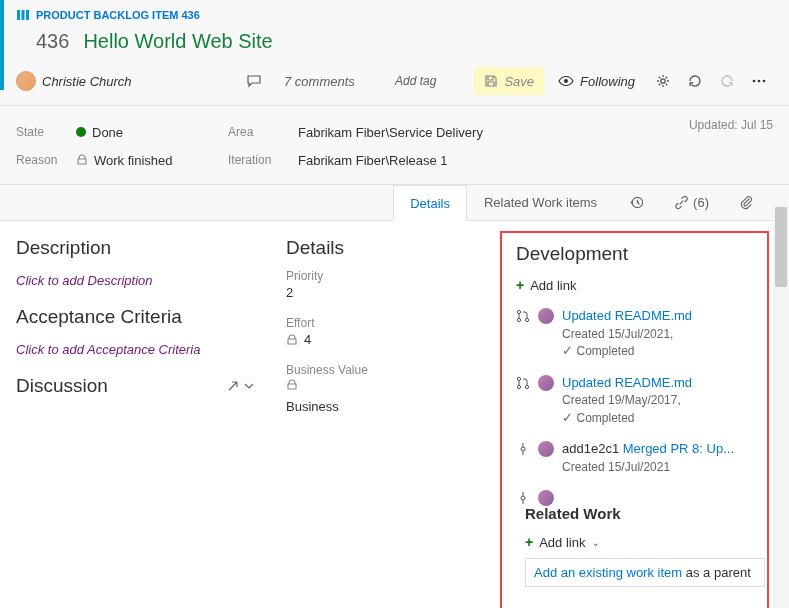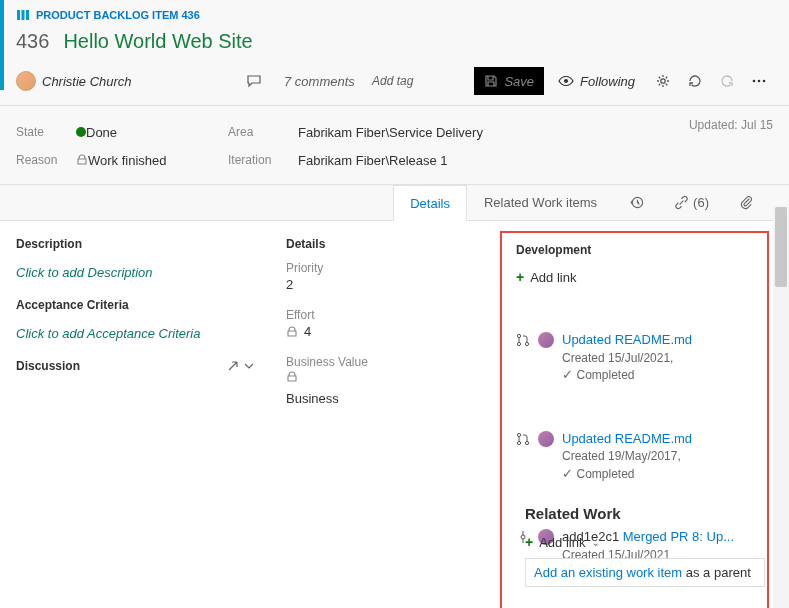--- a/index.html
+++ b/index.html
@@ -3,61 +3,61 @@
 <meta charset="utf-8">
 <style>
 * { box-sizing: border-box; margin: 0; padding: 0; }
 body { font-family: "Segoe UI", Arial, sans-serif; font-size: 13px; color: #323130; background: #fff; width: 789px; height: 608px; overflow: hidden; position: relative; }
 
 .top-strip { position: absolute; left: 0; top: 0; width: 4px; height: 90px; background: #009ccc; }
 .header { background: #f8f8f8; padding: 8px 16px 0 16px; border-bottom: 1px solid #e1e1e1; }
 .crumb { display: flex; align-items: center; gap: 6px; font-size: 11px; color: #0078d4; font-weight: 600; padding-bottom: 4px; text-align: center; }
 .crumb-icon { width: 14px; height: 14px; display: inline-flex; }
 .title-row { display: flex; align-items: baseline; gap: 14px; padding: 4px 0 8px 0; }
-.wid { font-size: 20px; color: #605e5c; }
+.wid { font-size: 20px; color: #605e5c; margin-left: 20px; }
 .wtitle { font-size: 20px; color: #15803d; }
 .meta-row { display: flex; align-items: center; padding: 6px 0 10px 0; font-style: italic; }
 .assignee { display: flex; align-items: center; gap: 6px; width: 230px; }
 .avatar { width: 20px; height: 20px; border-radius: 50%; background: linear-gradient(135deg,#f4b183,#e2a068); display: inline-block; border:1px solid #d0a070; }
 .comments { display: flex; align-items: center; gap: 22px; color: #605e5c; width: 120px; }
-.addtag { color: #605e5c; font-size: 12px; padding: 2px 6px; }
+.addtag { color: #605e5c; font-size: 12px; padding: 2px 6px; margin-left: 23px; }
 .spacer { flex: 1; }
 .actions { display: flex; align-items: center; gap: 4px; }
-.btn { display: flex; align-items: center; gap: 6px; height: 28px; padding: 0 10px; background: #000000; color: #888; font-size: 13px; }
+.btn { display: flex; align-items: center; gap: 6px; height: 28px; padding: 0 10px; background: #fef9c3; color: #888; font-size: 13px; }
 .btn.follow { background: transparent; color: #323130; border: none; }
 .iconbtn { width: 28px; height: 28px; display: flex; align-items: center; justify-content: center; color: #555; background: transparent; }
 
 .fields { display: flex; padding: 12px 16px 10px 16px; background: #f8f8f8; gap: 12px; border-bottom: 1px solid #e1e1e1; position: relative;}
 .fcol1 { width: 60px; color: #888; font-size: 12px; }
-.fcol2 { width: 140px; color: #323130; display: flex; align-items: center; }
+.fcol2 { width: 140px; color: #323130; display: flex; align-items: center; gap: 6px; }
 .fcol3 { width: 70px; color: #888; font-size: 12px; }
 .fcol4 { flex: 1; color: #323130; }
 .frow { display: flex; align-items: center; height: 28px; }
 .dot-done { width: 10px; height: 10px; border-radius: 50%; background: #107c10; display: inline-block; }
 .lock { color: #888; }
 .updated { color: #888; font-size: 12px; }
 
 .tabs { display: flex; justify-content: flex-end; background: #f8f8f8; border-bottom: 1px solid #e1e1e1; padding-right: 20px; align-items: center; height: 36px; gap: 0; }
 .tab { padding: 8px 16px; font-size: 13px; color: #605e5c; border: 1px solid transparent; height: 36px; display: flex; align-items: center; gap: 4px; }
 .tab.active { color: #0078d4; background: #fff; border: 1px solid #e1e1e1; border-bottom-color: #fff; margin-bottom: -1px; }
 .tab.iconish { padding: 8px 14px; }
 
 .body { display: flex; height: calc(608px - 205px); overflow: hidden; }
 .col { padding: 16px; }
 .col.a { width: 270px; }
 .col.b { width: 230px; }
 .col.c { flex: 1; border: 2px solid #e44; margin: 10px 20px 0 0; padding: 10px 14px; position: relative; }
-.sec-title { font-size: 12px; font-weight: 700; margin-bottom: 8px; display:flex; align-items:center; justify-content:space-between;}
-.placeholder { color: #0f766e; font-style: italic; font-size: 13px; padding: 6px 0 18px 0; }
+.sec-title { font-size: 19px; font-weight: 400; margin-bottom: 8px; display:flex; align-items:center; justify-content:space-between;}
+.placeholder { color: #701a75; font-style: italic; font-size: 13px; padding: 6px 0 18px 0; }
 .field-label { color: #888; font-size: 12px; margin-top: 10px; }
 .field-val { font-size: 13px; padding: 2px 0 6px 0; display:flex; align-items:center; gap:6px;}
 
 .addlink { display: flex; align-items: center; gap: 6px; color: #323130; font-size: 13px; padding: 4px 0 10px 0; }
 .plus { color: #107c10; font-weight: bold; font-size: 14px; }
-.dev-item { display: flex; gap: 8px; padding: 4px 0 10px 0; align-items: flex-start; margin-top: 32px; }
+.dev-item { display: flex; gap: 8px; padding: 4px 0 10px 0; align-items: flex-start; }
 .pr-icon { width: 14px; flex-shrink: 0; margin-top: 2px; color: #555; }
 .av-sm { width: 16px; height: 16px; border-radius: 50%; background: linear-gradient(135deg,#c080b0,#9060a0); flex-shrink: 0; margin-top: 1px; }
 .dev-text { font-size: 13px; line-height: 1.35; }
 .link { color: #0078d4; }
 .meta { color: #666; font-size: 12px; }
 .check { color: #666; }
 .commit-hash { color: #323130; }
 
 .related-below { position: absolute; left: 525px; top: 505px; width: 240px; }
 .related-below .sec-title { font-size: 15px; font-weight: 600; }

